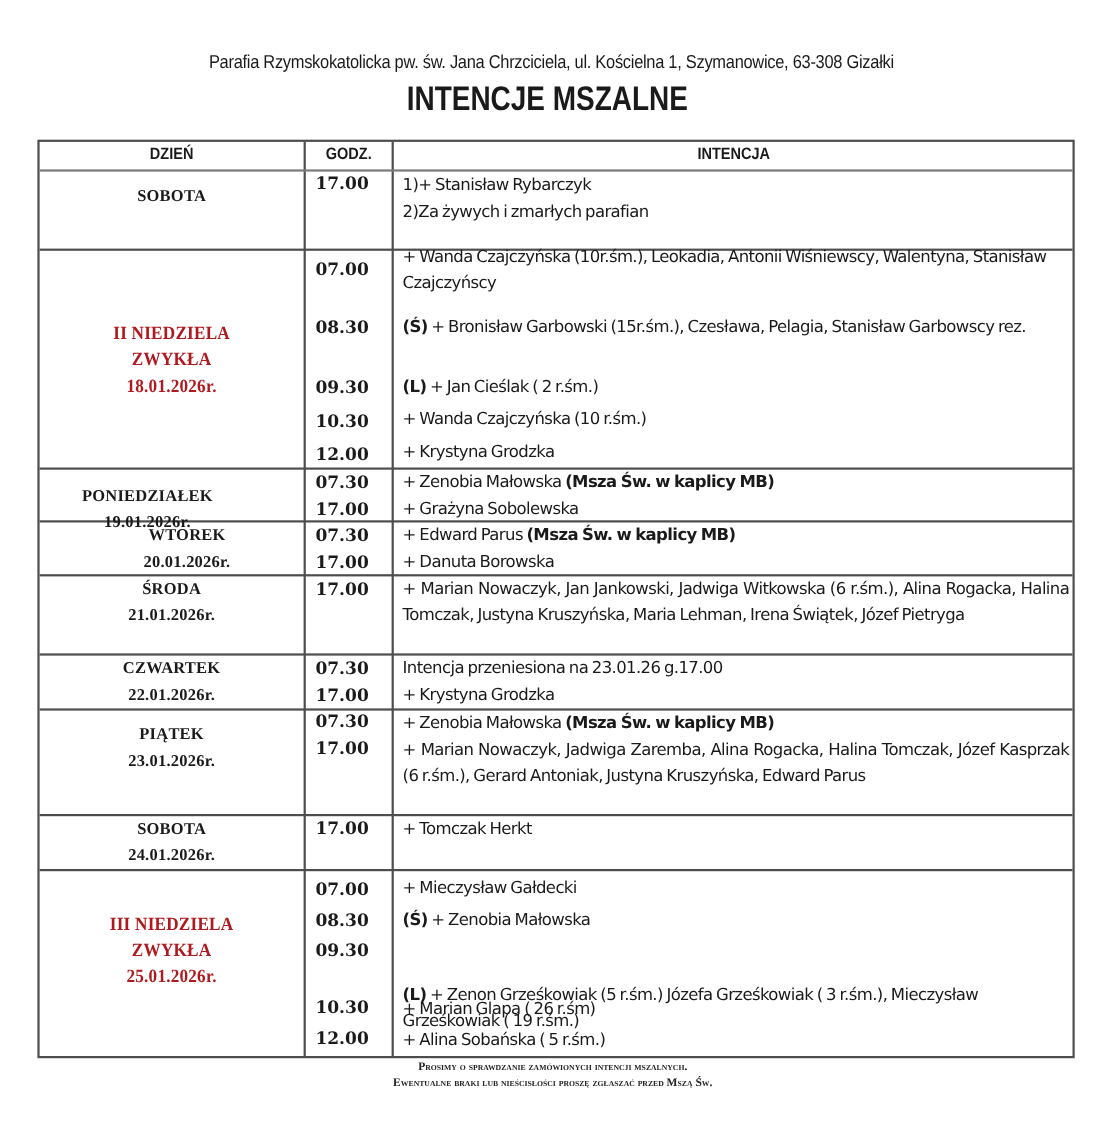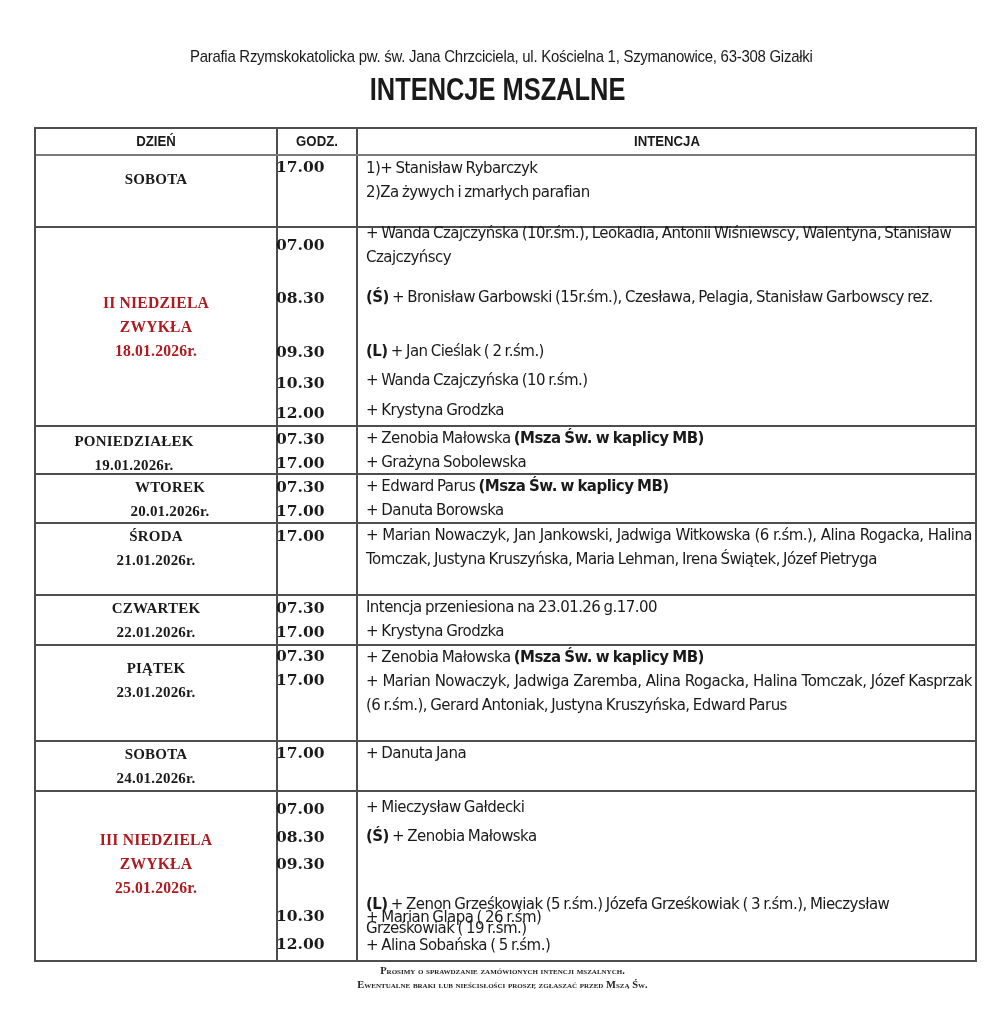--- a/index.html
+++ b/index.html
@@ -10,21 +10,21 @@
 
   .tbl { position: absolute; left: 34px; top: 127px; width: 943px; height: 835px; border: 2px solid #4d4d4d; box-sizing: border-box; }
   .vline { position: absolute; top: 0; bottom: 0; width: 0; border-left: 2px solid #4d4d4d; }
   .hline { position: absolute; left: 0; right: 0; height: 0; border-top: 2px solid #7a7a7a; }
   .hline.dark { border-top-color: #4d4d4d; }
 
   .cell { position: absolute; box-sizing: border-box; }
   .th { font-family: "Liberation Sans", sans-serif; font-weight: bold; font-size: 15px; text-align: center; transform: scaleX(0.88); }
   .day { text-align: center; font-family: Liberation Serif, serif; font-weight: bold; font-size: 15px; line-height: 24px; letter-spacing: 0.2px; }
   .day.red { color: #b01a1f; font-family: "Liberation Serif", serif; font-size: 17px; transform: scaleX(0.92); }
-  .time { font-family: "DejaVu Serif", serif; font-weight: bold; font-size: 15.5px; text-align: left; width: 70px; }
+  .time { font-family: "DejaVu Serif", serif; font-weight: bold; font-size: 15.5px; text-align: center; width: 70px; }
   .txt { font-family: "DejaVu Sans", sans-serif; font-size: 15px; line-height: 23.5px; width: 606px; letter-spacing: -0.55px; word-spacing: -1px; }
   .txt.just { text-align: justify; text-align-last: left; }
   .txt b { font-weight: bold; }
 
   .footer { position: absolute; left: 0; width: 1005px; text-align: center; font-family: "Liberation Serif", serif; font-weight: bold; font-size: 10.5px; font-variant: small-caps; color: #222; }
 </style>
 </head>
 <body>
 
 <div class="header-line" id="parish">Parafia Rzymskokatolicka pw. św. Jana Chrzciciela, ul. Kościelna 1, Szymanowice, 63-308 Gizałki</div>
@@ -67,21 +67,21 @@
   <div class="cell txt" style="left:330px;top:93px">+ Wanda Czajczyńska (10r.śm.), Leokadia, Antonii Wiśniewscy, Walentyna, Stanisław Czajczyńscy</div>
   <div class="cell time" style="left:240px;top:159px">08.30</div>
   <div class="cell txt" style="left:330px;top:157px"><b>(Ś)</b><span> + Bronisław Garbowski (15r.śm.), Czesława, Pelagia, Stanisław Garbowscy rez.</span></div>
   <div class="cell time" style="left:240px;top:213px">09.30</div>
   <div class="cell txt" style="left:330px;top:211px"><b>(L)</b><span> + Jan Cieślak ( 2 r.śm.)</span></div>
   <div class="cell time" style="left:240px;top:244px">10.30</div>
   <div class="cell txt" style="left:330px;top:240px">+ Wanda Czajczyńska (10 r.śm.)</div>
   <div class="cell time" style="left:240px;top:274px">12.00</div>
   <div class="cell txt" style="left:330px;top:270px">+ Krystyna Grodzka</div>
 
-  <div class="cell day" style="left:0;width:196px;top:300px">
+  <div class="cell day" style="left:0;width:196px;top:310px">
     <div>PONIEDZIAŁEK</div>
     <div>19.01.2026r.</div>
   </div>
   <div class="cell time" style="left:240px;top:300px">07.30</div>
   <div class="cell txt" style="left:330px;top:298px"><span>+ Zenobia Małowska </span><b>(Msza Św. w kaplicy MB)</b></div>
   <div class="cell time" style="left:240px;top:324px">17.00</div>
   <div class="cell txt" style="left:330px;top:322px">+ Grażyna Sobolewska</div>
 
   <div class="cell day" style="left:0;width:268px;top:346px">
     <div>WTOREK</div>
@@ -115,21 +115,21 @@
   <div class="cell time" style="left:240px;top:517px">07.30</div>
   <div class="cell txt" style="left:330px;top:517px"><span>+ Zenobia Małowska </span><b>(Msza Św. w kaplicy MB)</b></div>
   <div class="cell time" style="left:240px;top:541px">17.00</div>
   <div class="cell txt just" style="left:330px;top:541px">+ Marian Nowaczyk, Jadwiga Zaremba, Alina Rogacka, Halina Tomczak, Józef Kasprzak (6 r.śm.), Gerard Antoniak, Justyna Kruszyńska, Edward Parus</div>
 
   <div class="cell day" style="left:0;width:240px;top:613px">
     <div>SOBOTA</div>
     <div>24.01.2026r.</div>
   </div>
   <div class="cell time" style="left:240px;top:614px">17.00</div>
-  <div class="cell txt" style="left:330px;top:613px">+ Danuta Jana</div>
+  <div class="cell txt" style="left:330px;top:613px">+ Tomczak Herkt</div>
 
   <div class="cell day red" style="left:0;width:240px;top:699px">
     <div>III NIEDZIELA</div>
     <div>ZWYKŁA</div>
     <div>25.01.2026r.</div>
   </div>
   <div class="cell time" style="left:240px;top:670px">07.00</div>
   <div class="cell txt" style="left:330px;top:667px">+ Mieczysław Gałdecki</div>
   <div class="cell time" style="left:240px;top:698px">08.30</div>
   <div class="cell txt" style="left:330px;top:696px"><b>(Ś)</b><span> + Zenobia Małowska</span></div>

